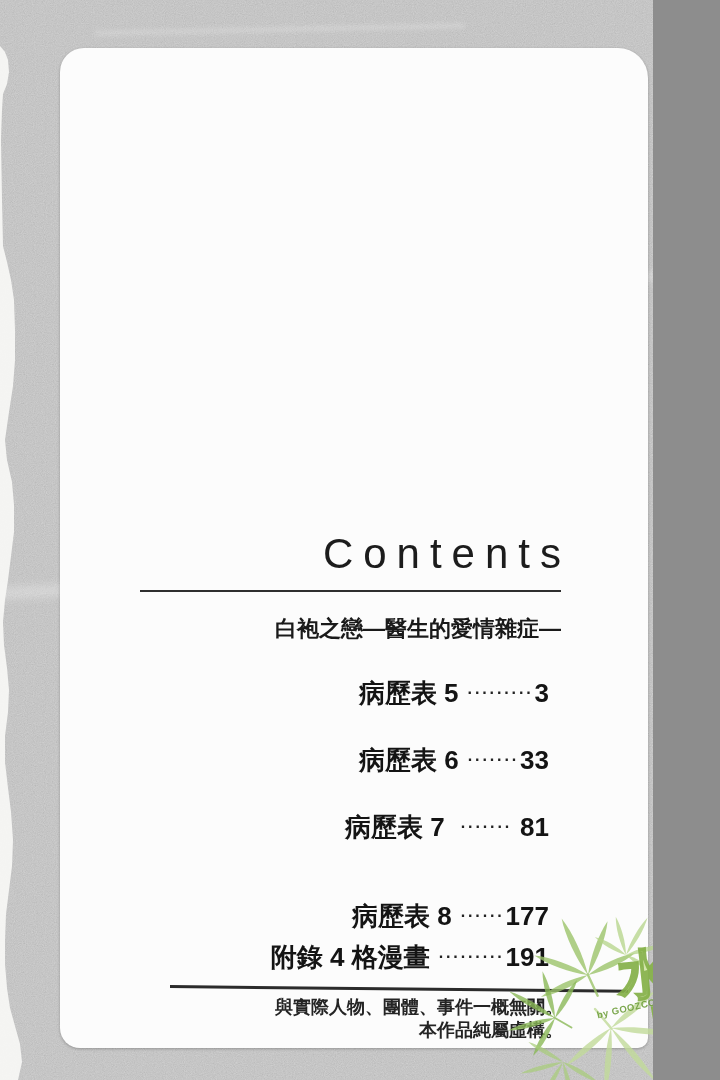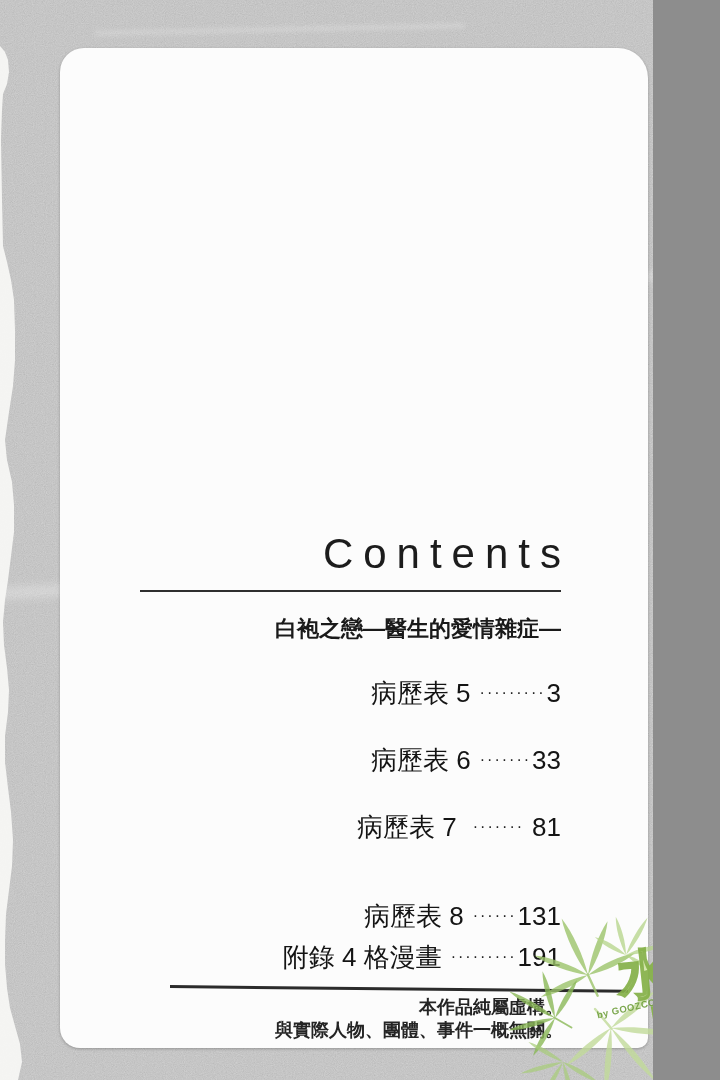--- a/index.html
+++ b/index.html
@@ -23,23 +23,23 @@
 
   .contents-title{position:absolute;right:92px;top:530px;z-index:4;
         font-size:42px;letter-spacing:10px;margin-right:-10px;
         color:#1c1c1c;font-weight:400;white-space:nowrap;}
   .title-underline{position:absolute;left:140px;right:92px;top:590px;height:2px;
         background:#2e2e2e;z-index:4;}
 
   .series-title{position:absolute;right:92px;top:614px;z-index:4;
         font-size:22px;font-weight:bold;color:#1a1a1a;white-space:nowrap;}
 
-  .toc-entry{position:absolute;right:92px;z-index:4;display:flex;
+  .toc-entry{position:absolute;right:104px;z-index:4;display:flex;
         align-items:baseline;justify-content:center;white-space:nowrap;
-        color:#141414;font-weight:normal;}
+        color:#141414;font-weight:bold;}
   .toc-entry .lbl{font-size:26px;}
   .toc-entry .dots{font-size:16px;letter-spacing:2px;margin:0 1px 0 9px;
         position:relative;top:-4px;color:#222;}
   .toc-entry .pno{font-size:26px;}
   .e0{top:676px;} .e1{top:743px;} .e2{top:810px;gap:7px;} .e3{top:876px;margin-top:23px;} .e4{top:940px;}
 
   .footer-rule{position:absolute;left:170px;top:985px;width:458px;height:3px;
         background:#2b2b2b;z-index:4;transform:rotate(0.6deg);transform-origin:left center;}
 
   .disclaimer{position:absolute;right:90px;top:996px;z-index:4;text-align:right;
@@ -103,33 +103,33 @@
     <span class="pno">33</span>
   </div>
   <div class="toc-entry e2">
     <span class="lbl">病歷表 7</span>
     <span class="dots">·······</span>
     <span class="pno">81</span>
   </div>
   <div class="toc-entry e3">
     <span class="lbl">病歷表 8</span>
     <span class="dots">······</span>
-    <span class="pno">131</span>
+    <span class="pno">177</span>
   </div>
   <div class="toc-entry e4">
     <span class="lbl">附錄 4 格漫畫</span>
     <span class="dots">·········</span>
     <span class="pno">191</span>
   </div>
 
   <div class="footer-rule"></div>
 
   <div class="disclaimer">
+    <div>與實際人物、團體、事件一概無關。</div>
     <div>本作品純屬虛構。</div>
-    <div>與實際人物、團體、事件一概無關。</div>
   </div>
 
   <svg class="wm-svg" width="160" height="180" viewBox="0 0 160 180">
     <g transform="translate(95,75) rotate(-25)" fill="#9cc46b" opacity="0.8">
       <path transform="rotate(-90)" d="M0 0 C4 -16 4 -38 0 -52 C-4 -38 -4 -16 0 0 Z"></path>
       <path transform="rotate(-45) scale(1,1.1)" d="M0 0 C4 -16 4 -38 0 -52 C-4 -38 -4 -16 0 0 Z"></path>
       <path transform="scale(1,1.2)" d="M0 0 C4 -16 4 -38 0 -52 C-4 -38 -4 -16 0 0 Z"></path>
       <path transform="rotate(45) scale(1,1.1)" d="M0 0 C4 -16 4 -38 0 -52 C-4 -38 -4 -16 0 0 Z"></path>
       <path transform="rotate(90)" d="M0 0 C4 -16 4 -38 0 -52 C-4 -38 -4 -16 0 0 Z"></path>
       <rect x="-1.2" y="-2" width="2.4" height="26" rx="1.2"></rect>

